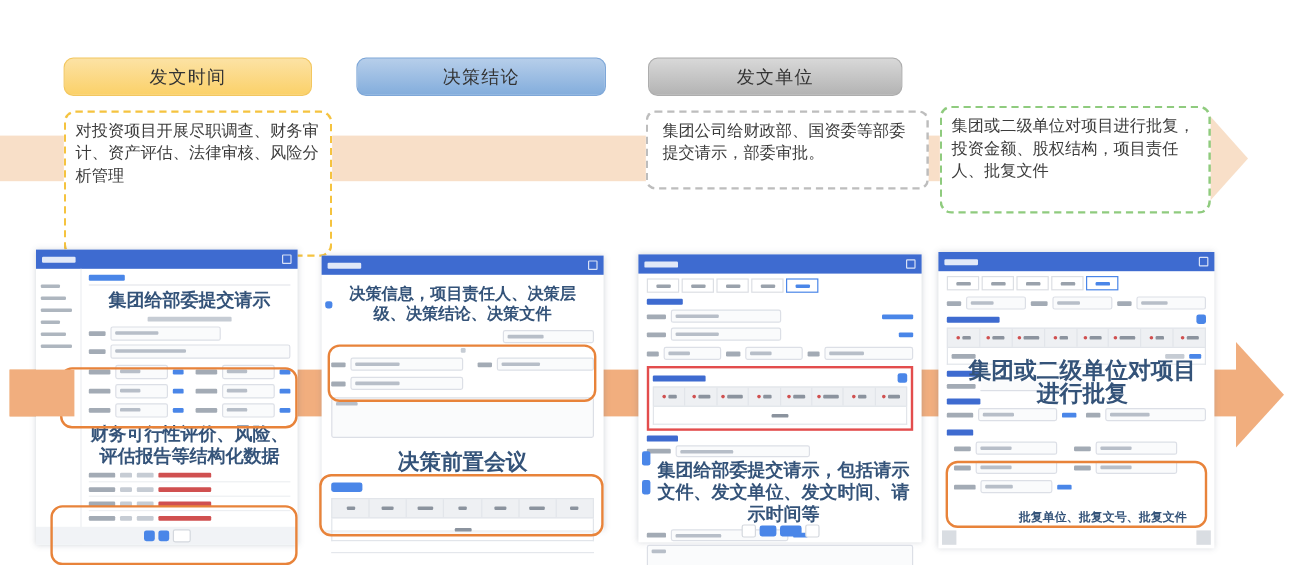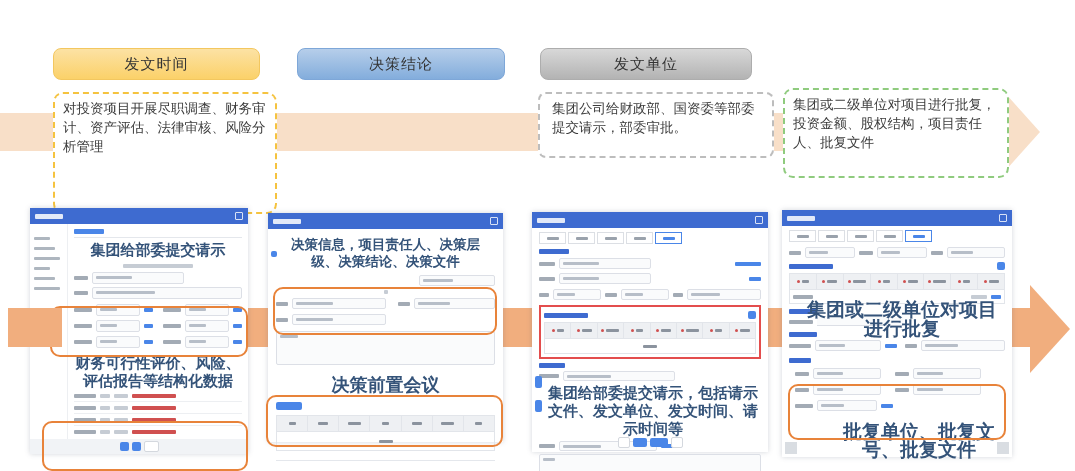--- a/index.html
+++ b/index.html
@@ -509,21 +509,21 @@
             <span class="v"></span>
           </div>
         </div>
       <div class="row" style="margin:5px 0 0 6px;">
           <span class="lbl" style="width:18px;"></span>
           <div class="fld" style="width:58px;height:9px;">
             <span class="v"></span>
           </div>
           <span class="lnk" style="width:12px;"></span>
         </div>
-      <div class="note" style="font-size:19px;line-height:18px;margin-top:12px;margin-left:44px;">批复单位、批复文号、批复文件</div>
+      <div class="note" style="font-size:10px;line-height:18px;margin-top:12px;margin-left:44px;">批复单位、批复文号、批复文件</div>
       <div class="note" style="position:absolute;left:24px;right:14px;top:74px;font-size:19px;line-height:19px;z-index:5;">集团或二级单位对项目进行批复</div>
       <div class="hl" style="left:6px;top:158px;width:214px;height:52px;"></div>
       <div class="corner" style="left:3px;"></div>
       <div class="corner" style="right:3px;"></div>
     </div>
   </div>
 
 </div>
 
 </body></html>

